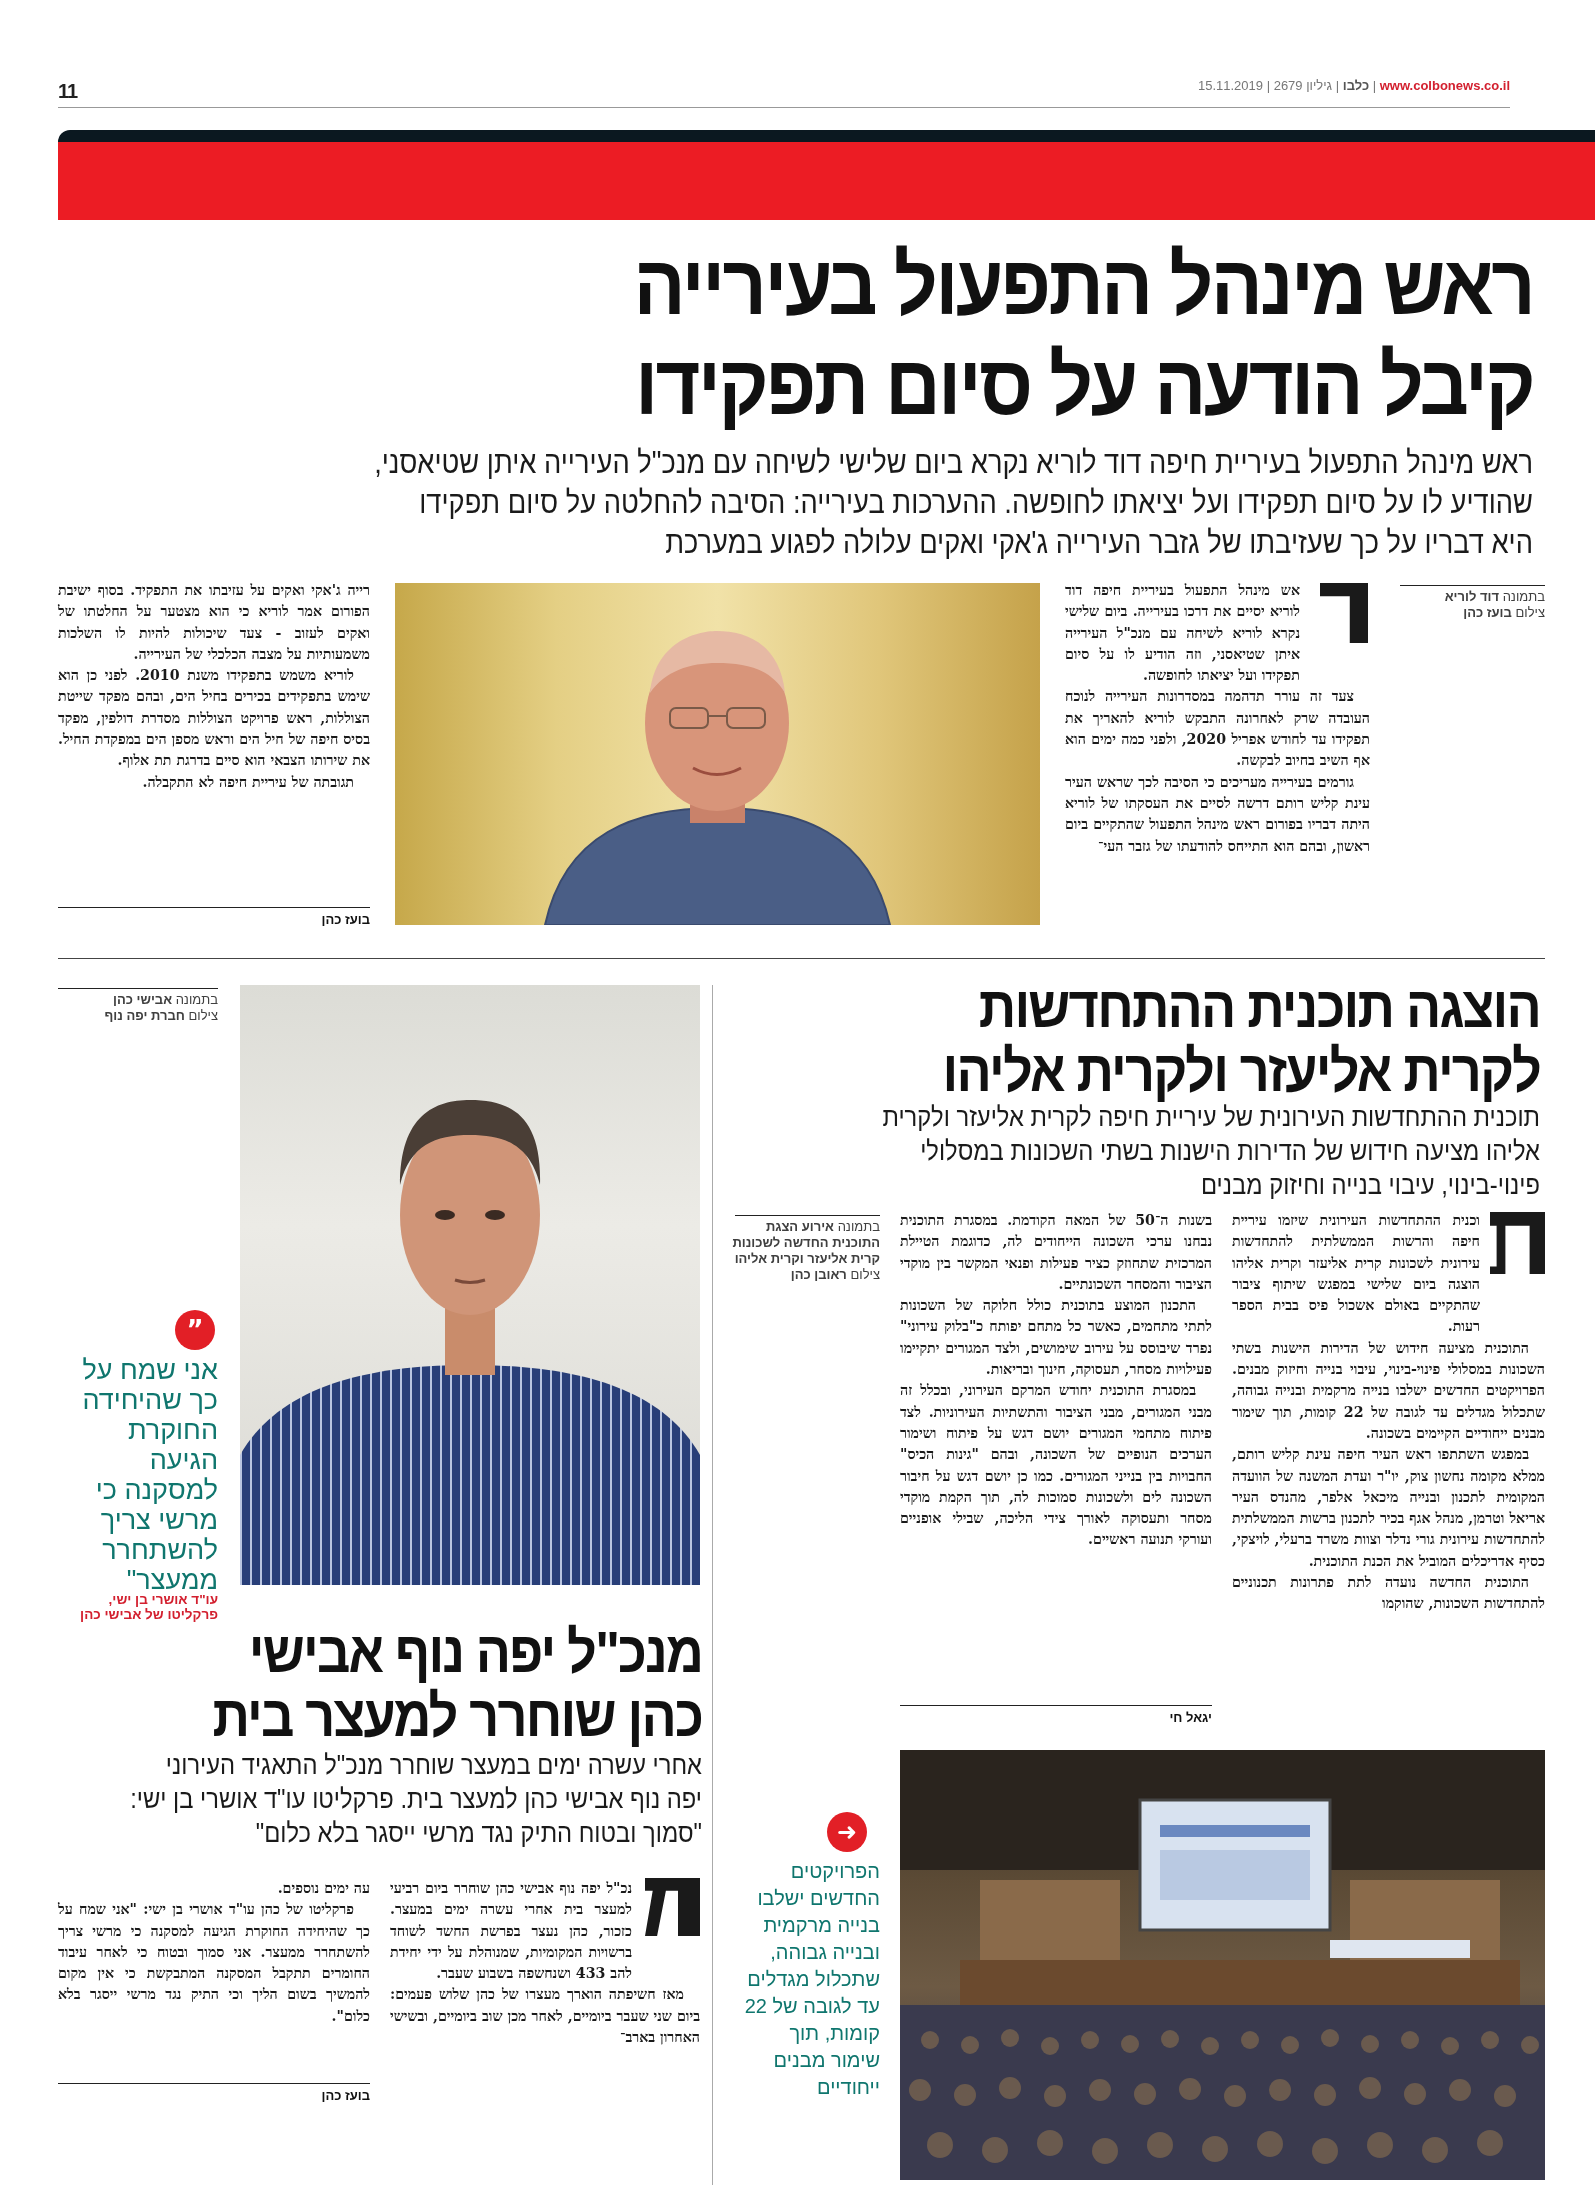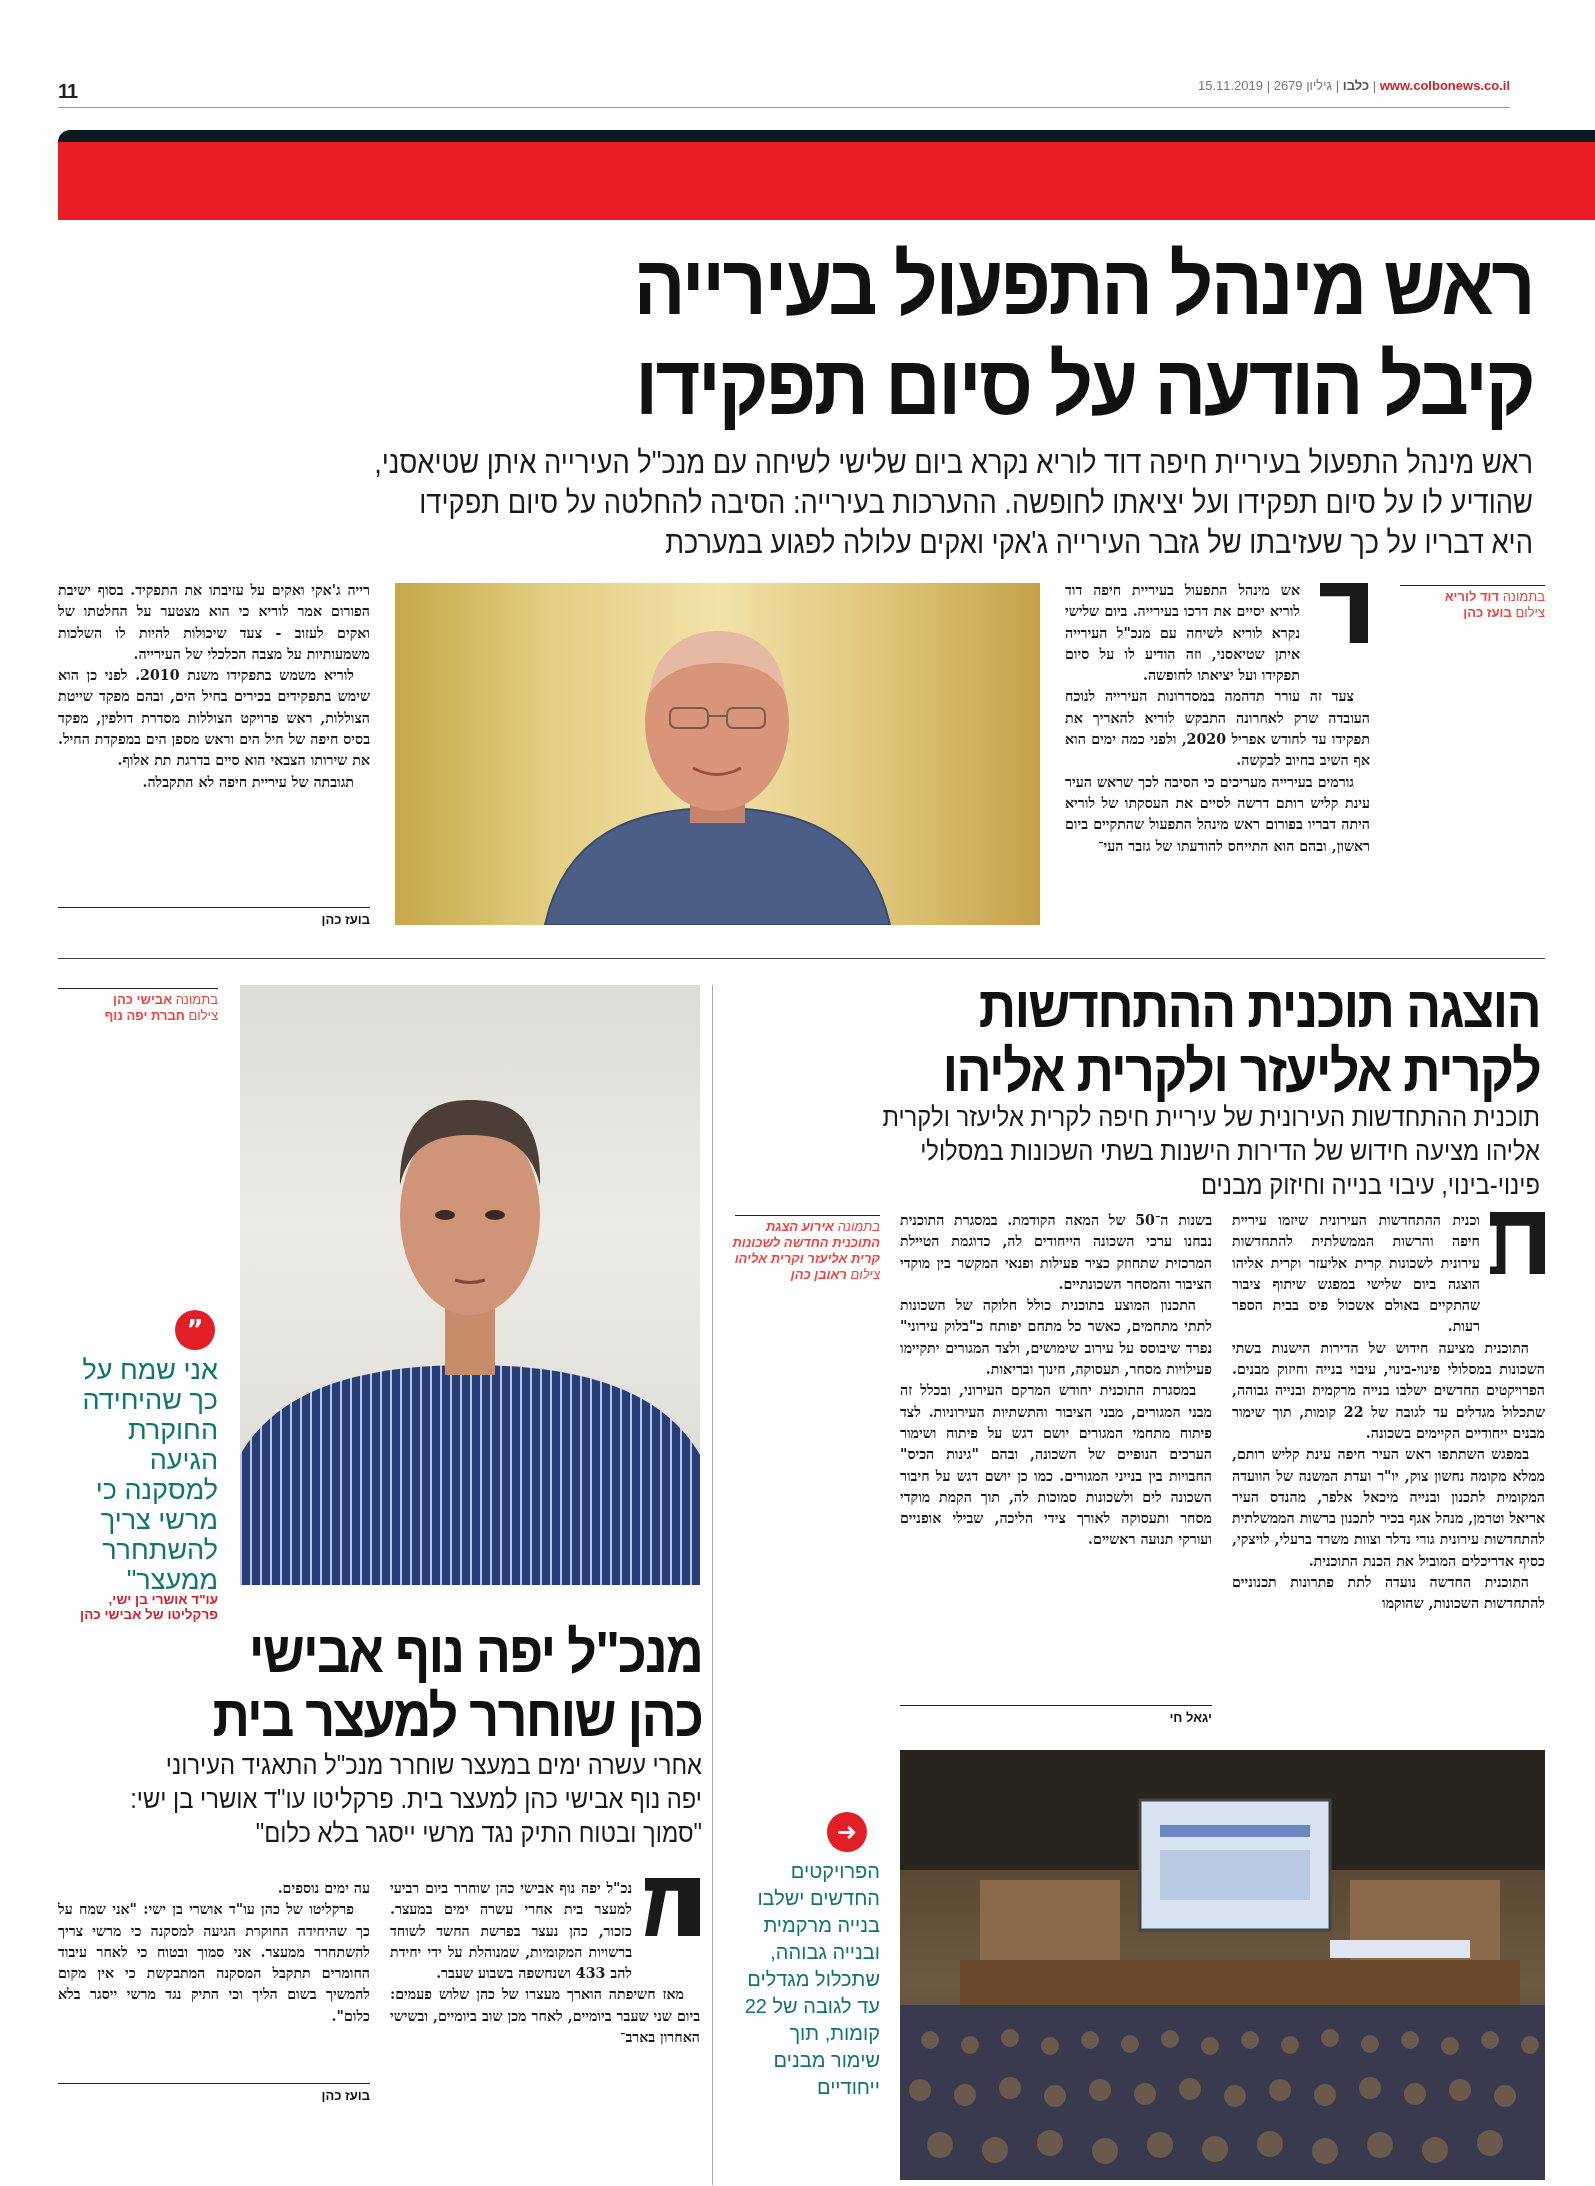--- a/index.html
+++ b/index.html
@@ -18,21 +18,21 @@
   .top-bar-red { left: 58px; right: 0; top: 142px; height: 78px; background: #ec1c24; }
 
   
   .lead-title { right: 62px; top: 235px; width: 1330px; font-family: "Liberation Sans", sans-serif; font-weight: 900; font-size: 84px; line-height: 100px; color: #111; letter-spacing: -3px; transform: scaleX(0.92); transform-origin: right top; }
   .lead-sub { right: 62px; top: 443px; width: 1320px; font-family: "Liberation Sans", sans-serif; font-size: 31px; line-height: 40px; color: #1a1a1a; transform: scaleX(0.88); transform-origin: right top; }
 
   .body-text { font-family: "DejaVu Serif", serif; font-size: 14.2px; line-height: 21.3px; text-align: justify; direction: rtl; color: #1a1a1a; font-weight: bold; }
   .body-text p { text-indent: 16px; }
   .body-text p.first { text-indent: 0; }
 
-  .caption { font-family: "Liberation Sans", sans-serif; font-size: 13px; line-height: 16px; color: #ef4444; direction: rtl; text-align: right; }
+  .caption { font-family: "Liberation Sans", sans-serif; font-size: 13px; line-height: 16px; color: #404040; direction: rtl; text-align: right; }
   .caption b { font-weight: 900; }
   .rule { height: 1px; background: #222; }
   .byline { font-family: "Liberation Sans", sans-serif; font-size: 13px; font-weight: 900; direction: rtl; text-align: right; color: #111; }
 
   .dropcap { background: #1a1a1a; }
 
   
   .photo { overflow: hidden; }
   .photo1 { left: 395px; top: 583px; width: 645px; height: 342px; background: linear-gradient(90deg, #c6a84a 0%, #e4cf84 25%, #f1e2a8 50%, #e0c67a 75%, #c5a24a 100%); }
   .photo2 { left: 240px; top: 985px; width: 460px; height: 600px; background: linear-gradient(180deg, #dcdcd6 0%, #ecebe6 40%, #d9d8d2 100%); }
@@ -174,21 +174,21 @@
 </div>
 <div class="abs body-text" style="left:900px; top:1210px; width:312px;">
   <p class="first">בשנות ה־50 של המאה הקודמת. במסגרת התוכנית נבחנו ערכי השכונה הייחודים לה, כדוגמת הטיילת המרכזית שתחוזק כציר פעילות ופנאי המקשר בין מוקדי הציבור והמסחר השכונתיים.</p>
   <p>התכנון המוצע בתוכנית כולל חלוקה של השכונות לתתי מתחמים, כאשר כל מתחם יפותח כ"בלוק עירוני" נפרד שיבוסס על עירוב שימושים, ולצד המגורים יתקיימו פעילויות מסחר, תעסוקה, חינוך ובריאות.</p>
   <p>במסגרת התוכנית יחודש המרקם העירוני, ובכלל זה מבני המגורים, מבני הציבור והתשתיות העירוניות. לצד פיתוח מתחמי המגורים יושם דגש על פיתוח ושימור הערכים הנופיים של השכונה, ובהם "גינות הכיס" החבויות בין בנייני המגורים. כמו כן יושם דגש על חיבור השכונה לים ולשכונות סמוכות לה, תוך הקמת מוקדי מסחר ותעסוקה לאורך צידי הליכה, שבילי אופניים ועורקי תנועה ראשיים.</p>
 </div>
 <div class="abs rule" style="left:900px; top:1705px; width:312px;"></div>
 <div class="abs byline" style="left:900px; top:1710px; width:312px;">יגאל חי</div>
 
 <div class="abs rule" style="left:735px; top:1215px; width:145px;"></div>
-<div class="abs caption" style="left:730px; top:1219px; width:150px;font-style:italic;">
+<div class="abs caption" style="left:730px; top:1219px; width:150px;">
   <div><span>בתמונה</span> <b>אירוע הצגת התוכנית החדשה לשכונות קרית אליעזר וקרית אליהו</b></div>
   <div><span>צילום</span> <b>ראובן כהן</b></div>
 </div>
 
 <div class="abs red-circle" style="left:827px; top:1812px; font-size:24px;">➜</div>
 <div class="abs pullquote" style="left:735px; top:1858px; width:145px; font-size:20px; line-height:27px;">הפרויקטים החדשים ישלבו בנייה מרקמית ובנייה גבוהה, שתכלול מגדלים עד לגובה של 22 קומות, תוך שימור מבנים ייחודיים</div>
 
 <div class="abs photo photo3">
   <svg width="645" height="430" viewBox="0 0 645 430">
     <rect x="0" y="0" width="645" height="120" fill="#2a241e"></rect>

